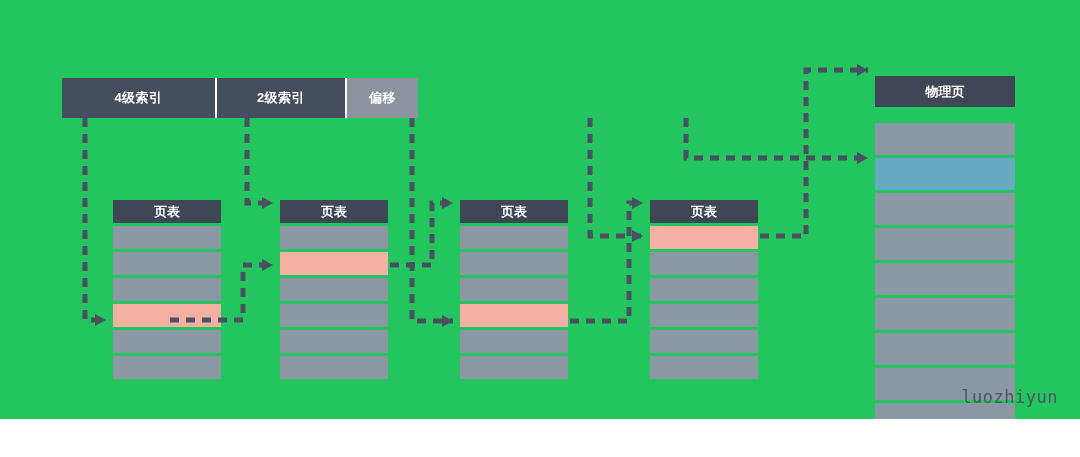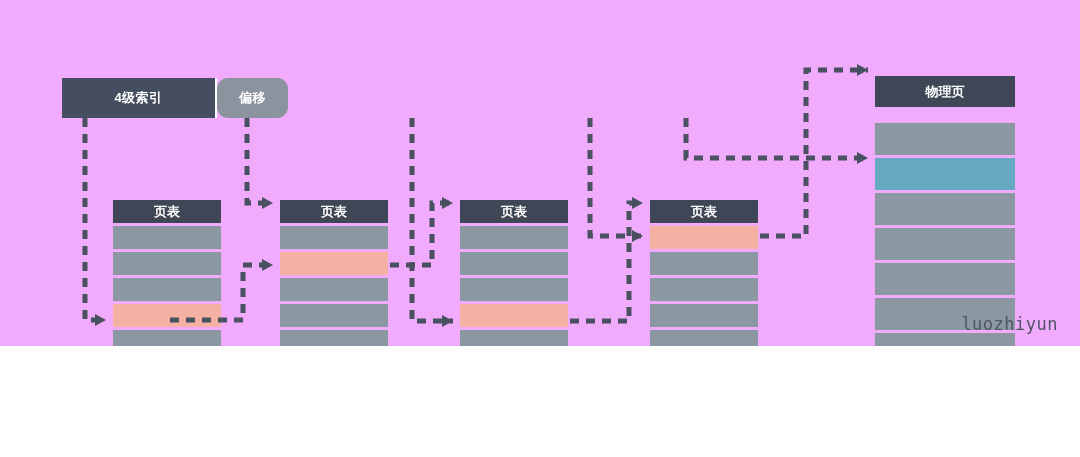--- a/index.html
+++ b/index.html
@@ -6,22 +6,22 @@
     margin: 0;
     padding: 0;
     background: #ffffff;
   }
   body {
     font-family: "Liberation Sans", "DejaVu Sans", sans-serif;
   }
   #canvas {
     position: relative;
     width: 1080px;
-    height: 346px;
-    background: #f0abfc;
+    height: 419px;
+    background: #22c55e;
     overflow: hidden;
   }
   
   .va-bar {
     position: absolute;
     display: flex;
     top: 78px;
     left: 62px;
     height: 40px;
   }
@@ -31,21 +31,21 @@
     justify-content: center;
     color: #ffffff;
     font-size: 13px;
     font-weight: bold;
     letter-spacing: 0.5px;
     box-sizing: border-box;
     border-right: 2px solid #ffffff;
   }
   .va-seg:last-child { border-right: none; }
   .va-index { background: #454e5e; }
-  .va-offset { background: #8b939e; border-radius: 11px; }
+  .va-offset { background: #8b939e; }
 
   
   .ptable {
     position: absolute;
     width: 108px;
   }
   .pt-head {
     height: 23px;
     background: #3f4756;
     color: #ffffff;
@@ -117,20 +117,21 @@
     letter-spacing: 0.5px;
   }
 </style>
 </head>
 <body>
 
 <div id="canvas">
 
   <div class="va-bar" id="va-bar">
       <div class="va-seg va-index" style="width: 155px;">4级索引</div>
+      <div class="va-seg va-index" style="width: 130px;">2级索引</div>
       <div class="va-seg va-offset" style="width: 71px;">偏移</div>
     </div>
 
   <div id="tables-host">
       <div class="ptable" style="left: 113px; top: 200px;">
         <div class="pt-head">页表</div>
         <div class="pt-row"></div>
         <div class="pt-row"></div>
         <div class="pt-row"></div>
         <div class="pt-row hl"></div>

